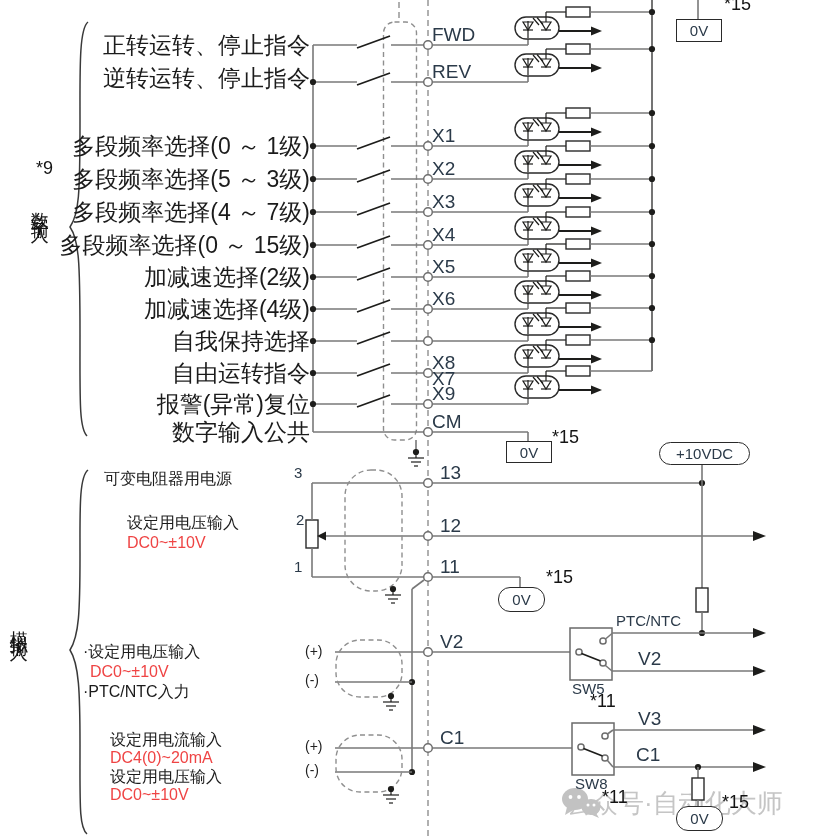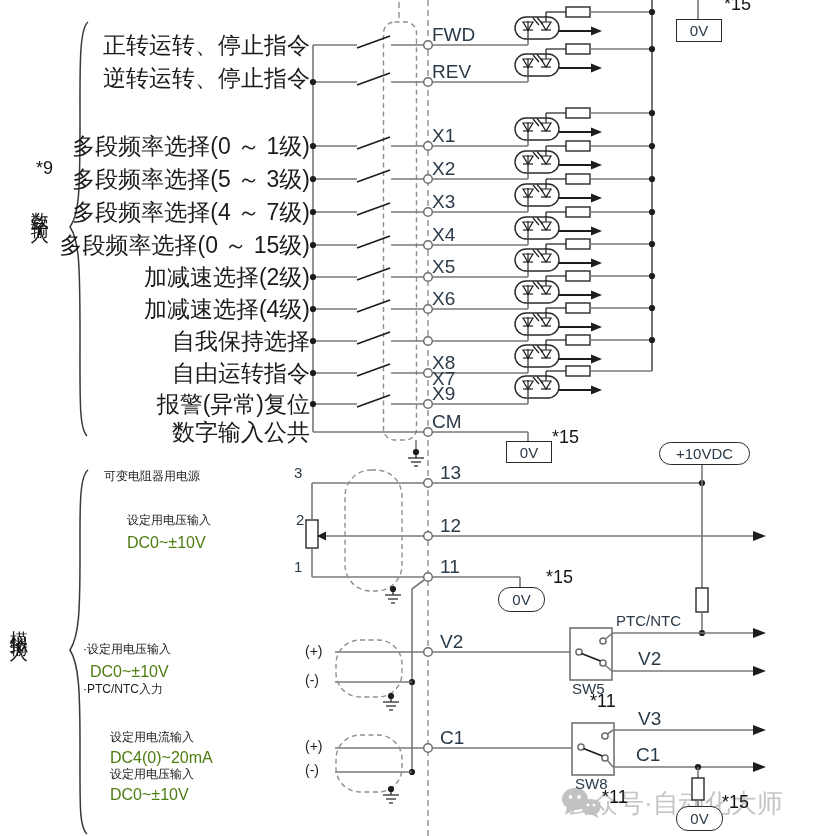--- a/index.html
+++ b/index.html
@@ -9,22 +9,22 @@
   .lbl{position:absolute;white-space:nowrap;color:#1b1b1b;line-height:1.15;}
   .dlab{right:521px;font-size:23px;line-height:22px;text-align:right;}
   .term{color:#2b3a49;font-size:19px;font-weight:500;}
   .small{font-size:15px;color:#2b3a49;}
   .note{font-size:18px;color:#141414;}
   .vert{writing-mode:vertical-rl;text-orientation:upright;letter-spacing:4px;font-size:18px;color:#141414;}
   .boxlabel{position:absolute;border:1.4px solid #2a2a2a;background:#fff;color:#2b3a49;
             font-size:15px;display:flex;align-items:center;justify-content:center;}
   .stadium{border-radius:12px;}
   .pol{font-size:14px;color:#222;}
-  .an{font-size:12px;color:#1b1b1b;}
-  .an2{font-size:16px;color:#4d7c0f;}
+  .an{font-size:16px;color:#1b1b1b;}
+  .an2{font-size:16px;color:#ef4444;}
   #watermark{position:absolute;left:560px;top:786px;display:flex;align-items:center;gap:6px;
              color:#c5c5c5;font-size:26px;white-space:nowrap;}
   
   .w{stroke:#787878;stroke-width:1.6;fill:none}
   .w2{stroke:#5c5c5c;stroke-width:1.7;fill:none}
   .k{stroke:#1d1d1b;stroke-width:1.8;fill:none}
   .k1{stroke:#1d1d1b;stroke-width:1.2;fill:none}
   .kf{fill:#1d1d1b;stroke:none}
   .dash{stroke:#8f8f8f;stroke-width:1.4;stroke-dasharray:6 4;fill:none}
   .dashr{stroke:#8f8f8f;stroke-width:1.4;stroke-dasharray:5 3.5;fill:none}

